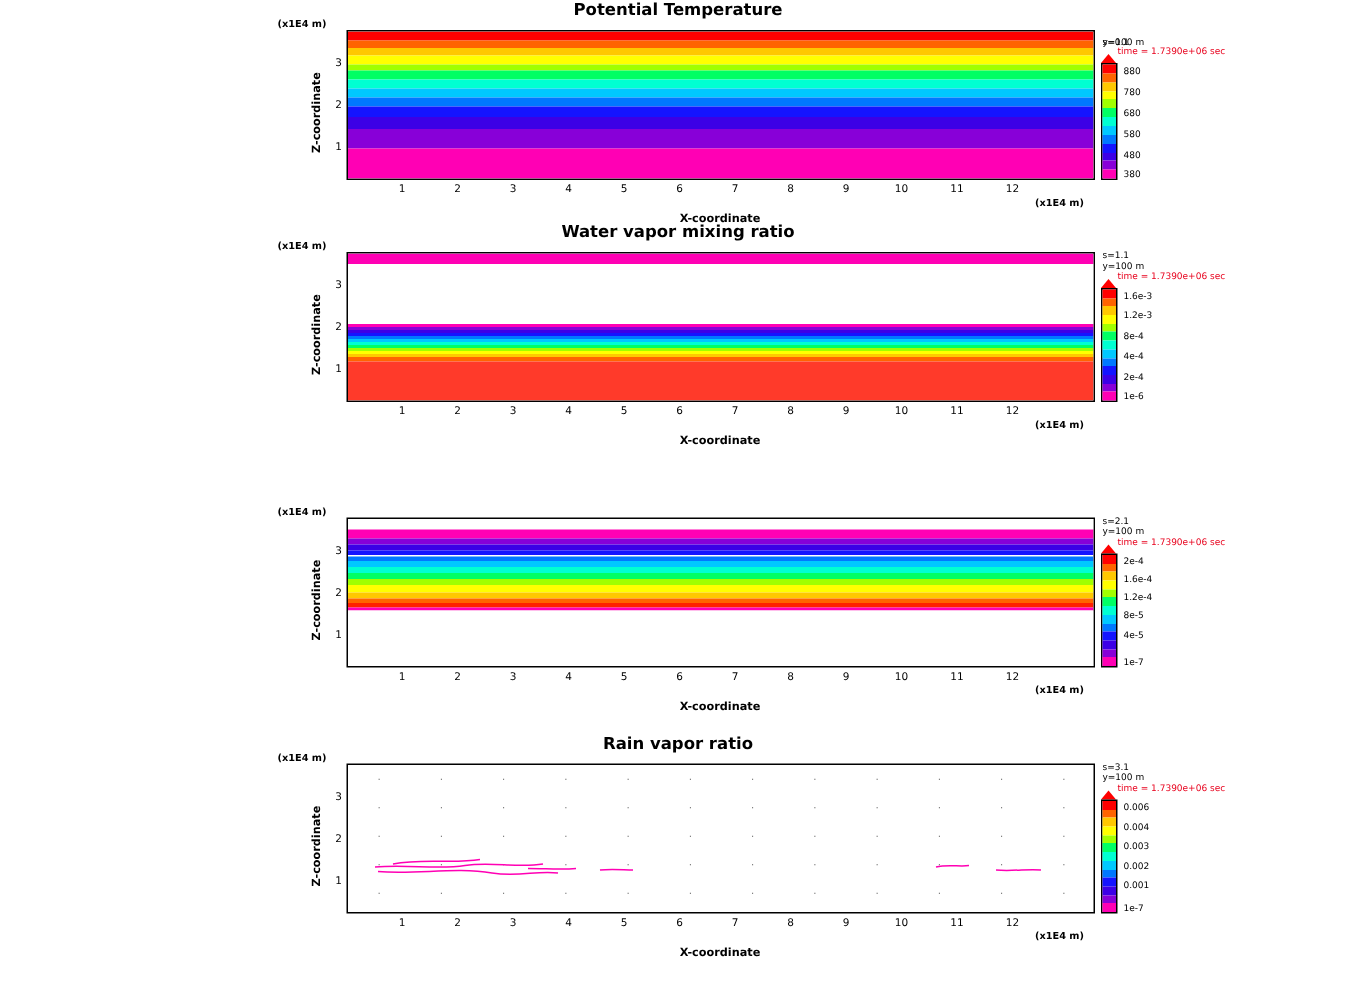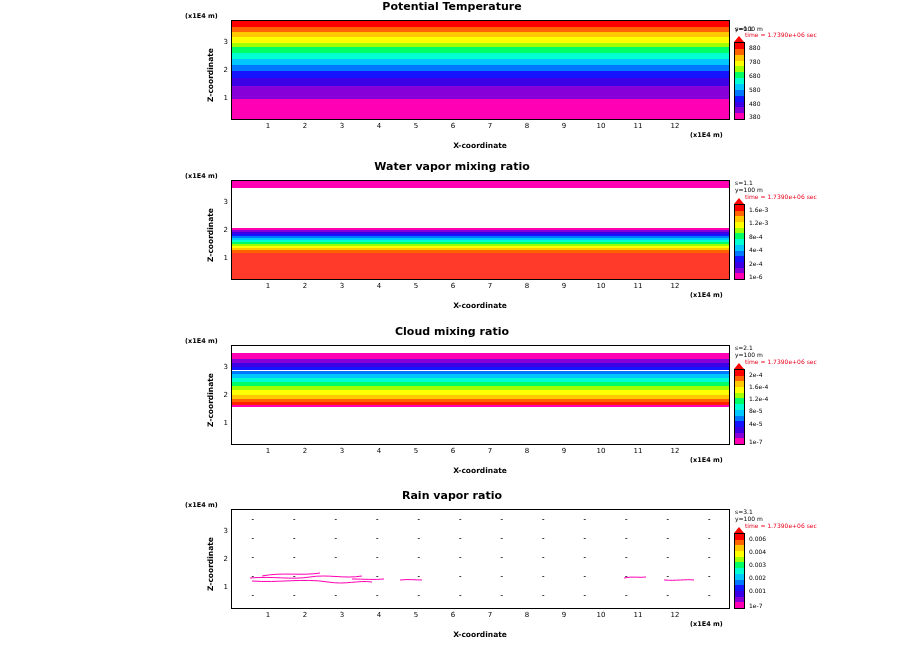--- a/index.html
+++ b/index.html
@@ -119,21 +119,21 @@
     <div class="seg" style="top:92.4%;height:7.6%;background:#ff00b4;"></div>
   </div>
   <div class="cbl" style="left:749px;top:44px;">880</div>
   <div class="cbl" style="left:749px;top:58px;">780</div>
   <div class="cbl" style="left:749px;top:72px;">680</div>
   <div class="cbl" style="left:749px;top:86px;">580</div>
   <div class="cbl" style="left:749px;top:100px;">480</div>
   <div class="cbl" style="left:749px;top:113px;">380</div>
 </div>
 
-<div class="panel" style="top:160px;height:165px;">
+<div class="panel" style="top:148px;height:165px;">
   <div class="title" style="top:0px;">Water vapor mixing ratio</div>
   <div class="unit" style="left:185px;top:12px;">(x1E4 m)</div>
 
   <div class="plotbox" style="left:231px;top:20px;width:499px;height:100px;">
     <div class="dotgrid"></div>
     <div class="bands">
       <div class="band" style="top:0%;height:7%;background:#ff00b4;"></div>
       <div class="band" style="top:7%;height:41%;background:#ffffff;"></div>
       <div class="band" style="top:48%;height:2%;background:#ff00b4;"></div>
       <div class="band" style="top:50%;height:2%;background:#8800d8;"></div>
@@ -199,21 +199,20 @@
   </div>
   <div class="cbl" style="left:749px;top:46px;">1.6e-3</div>
   <div class="cbl" style="left:749px;top:59px;">1.2e-3</div>
   <div class="cbl" style="left:749px;top:73px;">8e-4</div>
   <div class="cbl" style="left:749px;top:86px;">4e-4</div>
   <div class="cbl" style="left:749px;top:100px;">2e-4</div>
   <div class="cbl" style="left:749px;top:113px;">1e-6</div>
 </div>
 
 <div class="panel" style="top:322px;height:165px;">
-  <div class="title" style="top:3px;">Cloud mixing ratio</div>
   <div class="unit" style="left:185px;top:15px;">(x1E4 m)</div>
 
   <div class="plotbox" style="left:231px;top:23px;width:499px;height:100px;">
     <div class="dotgrid"></div>
     <div class="bands">
       <div class="band" style="top:0%;height:7%;background:#ffffff;"></div>
       <div class="band" style="top:7%;height:6%;background:#ff00b4;"></div>
       <div class="band" style="top:13%;height:4%;background:#8800d8;"></div>
       <div class="band" style="top:17%;height:4%;background:#3c00e6;"></div>
       <div class="band" style="top:21%;height:4%;background:#1414ff;"></div>

